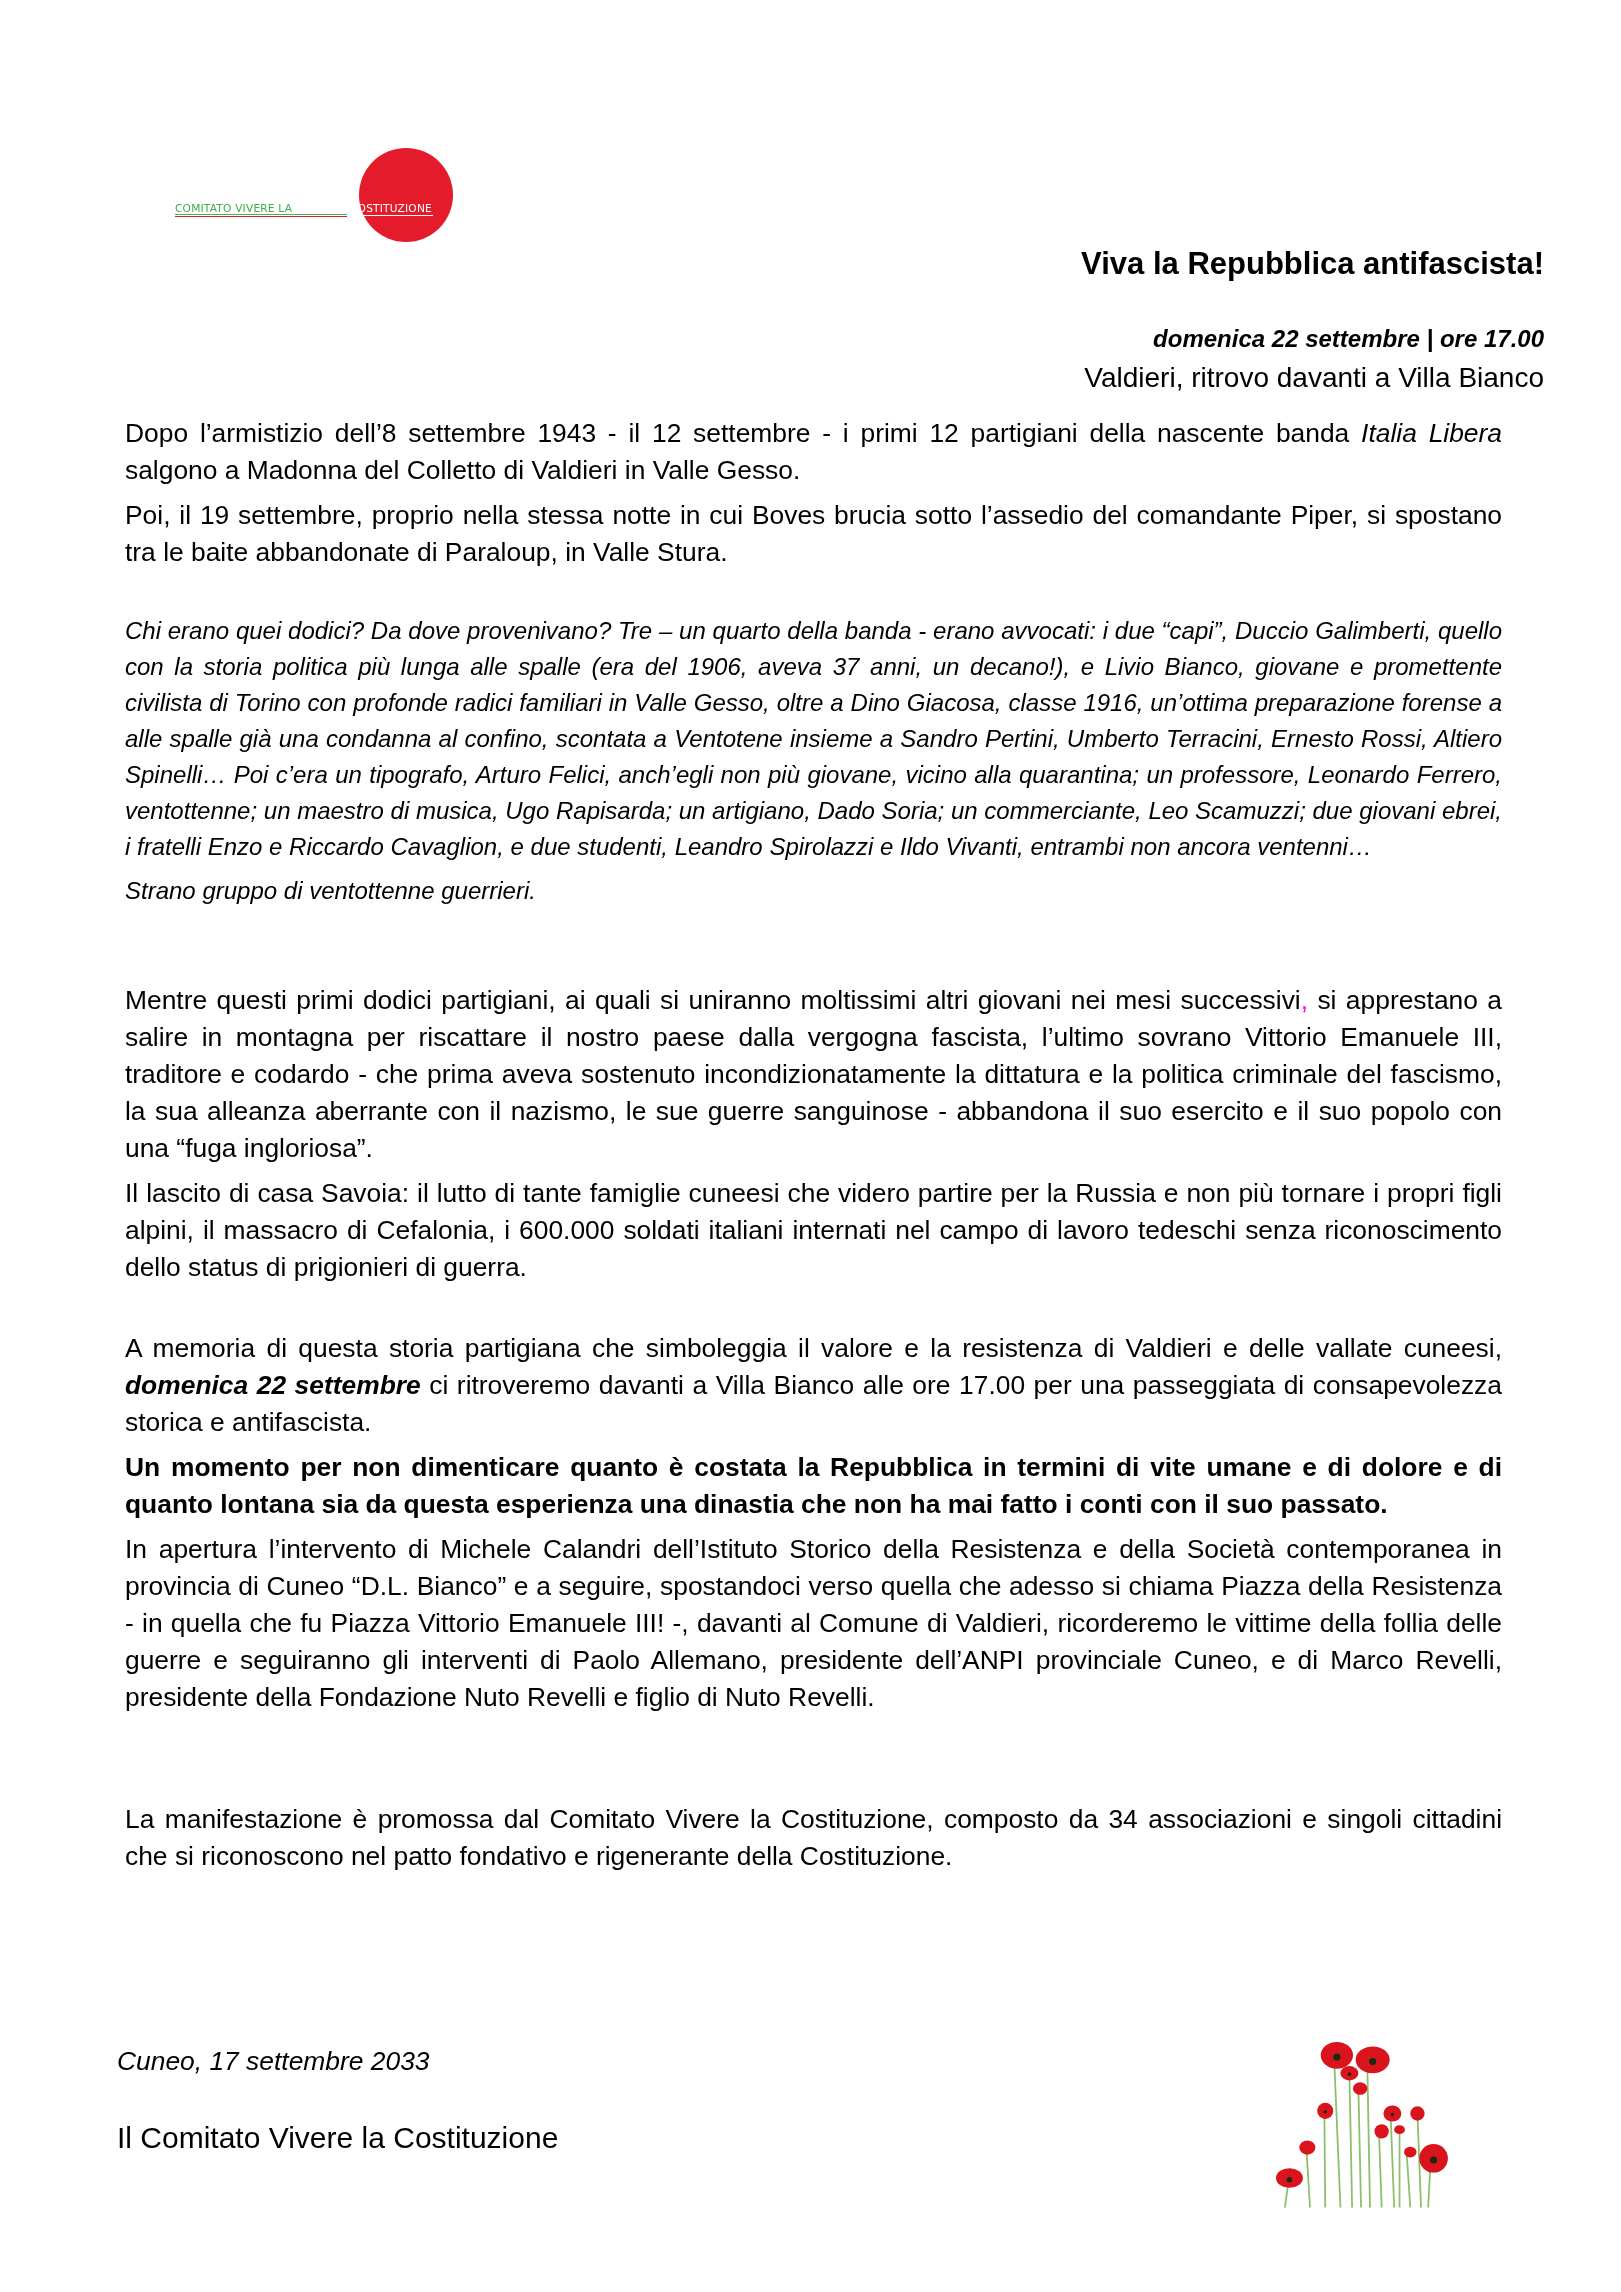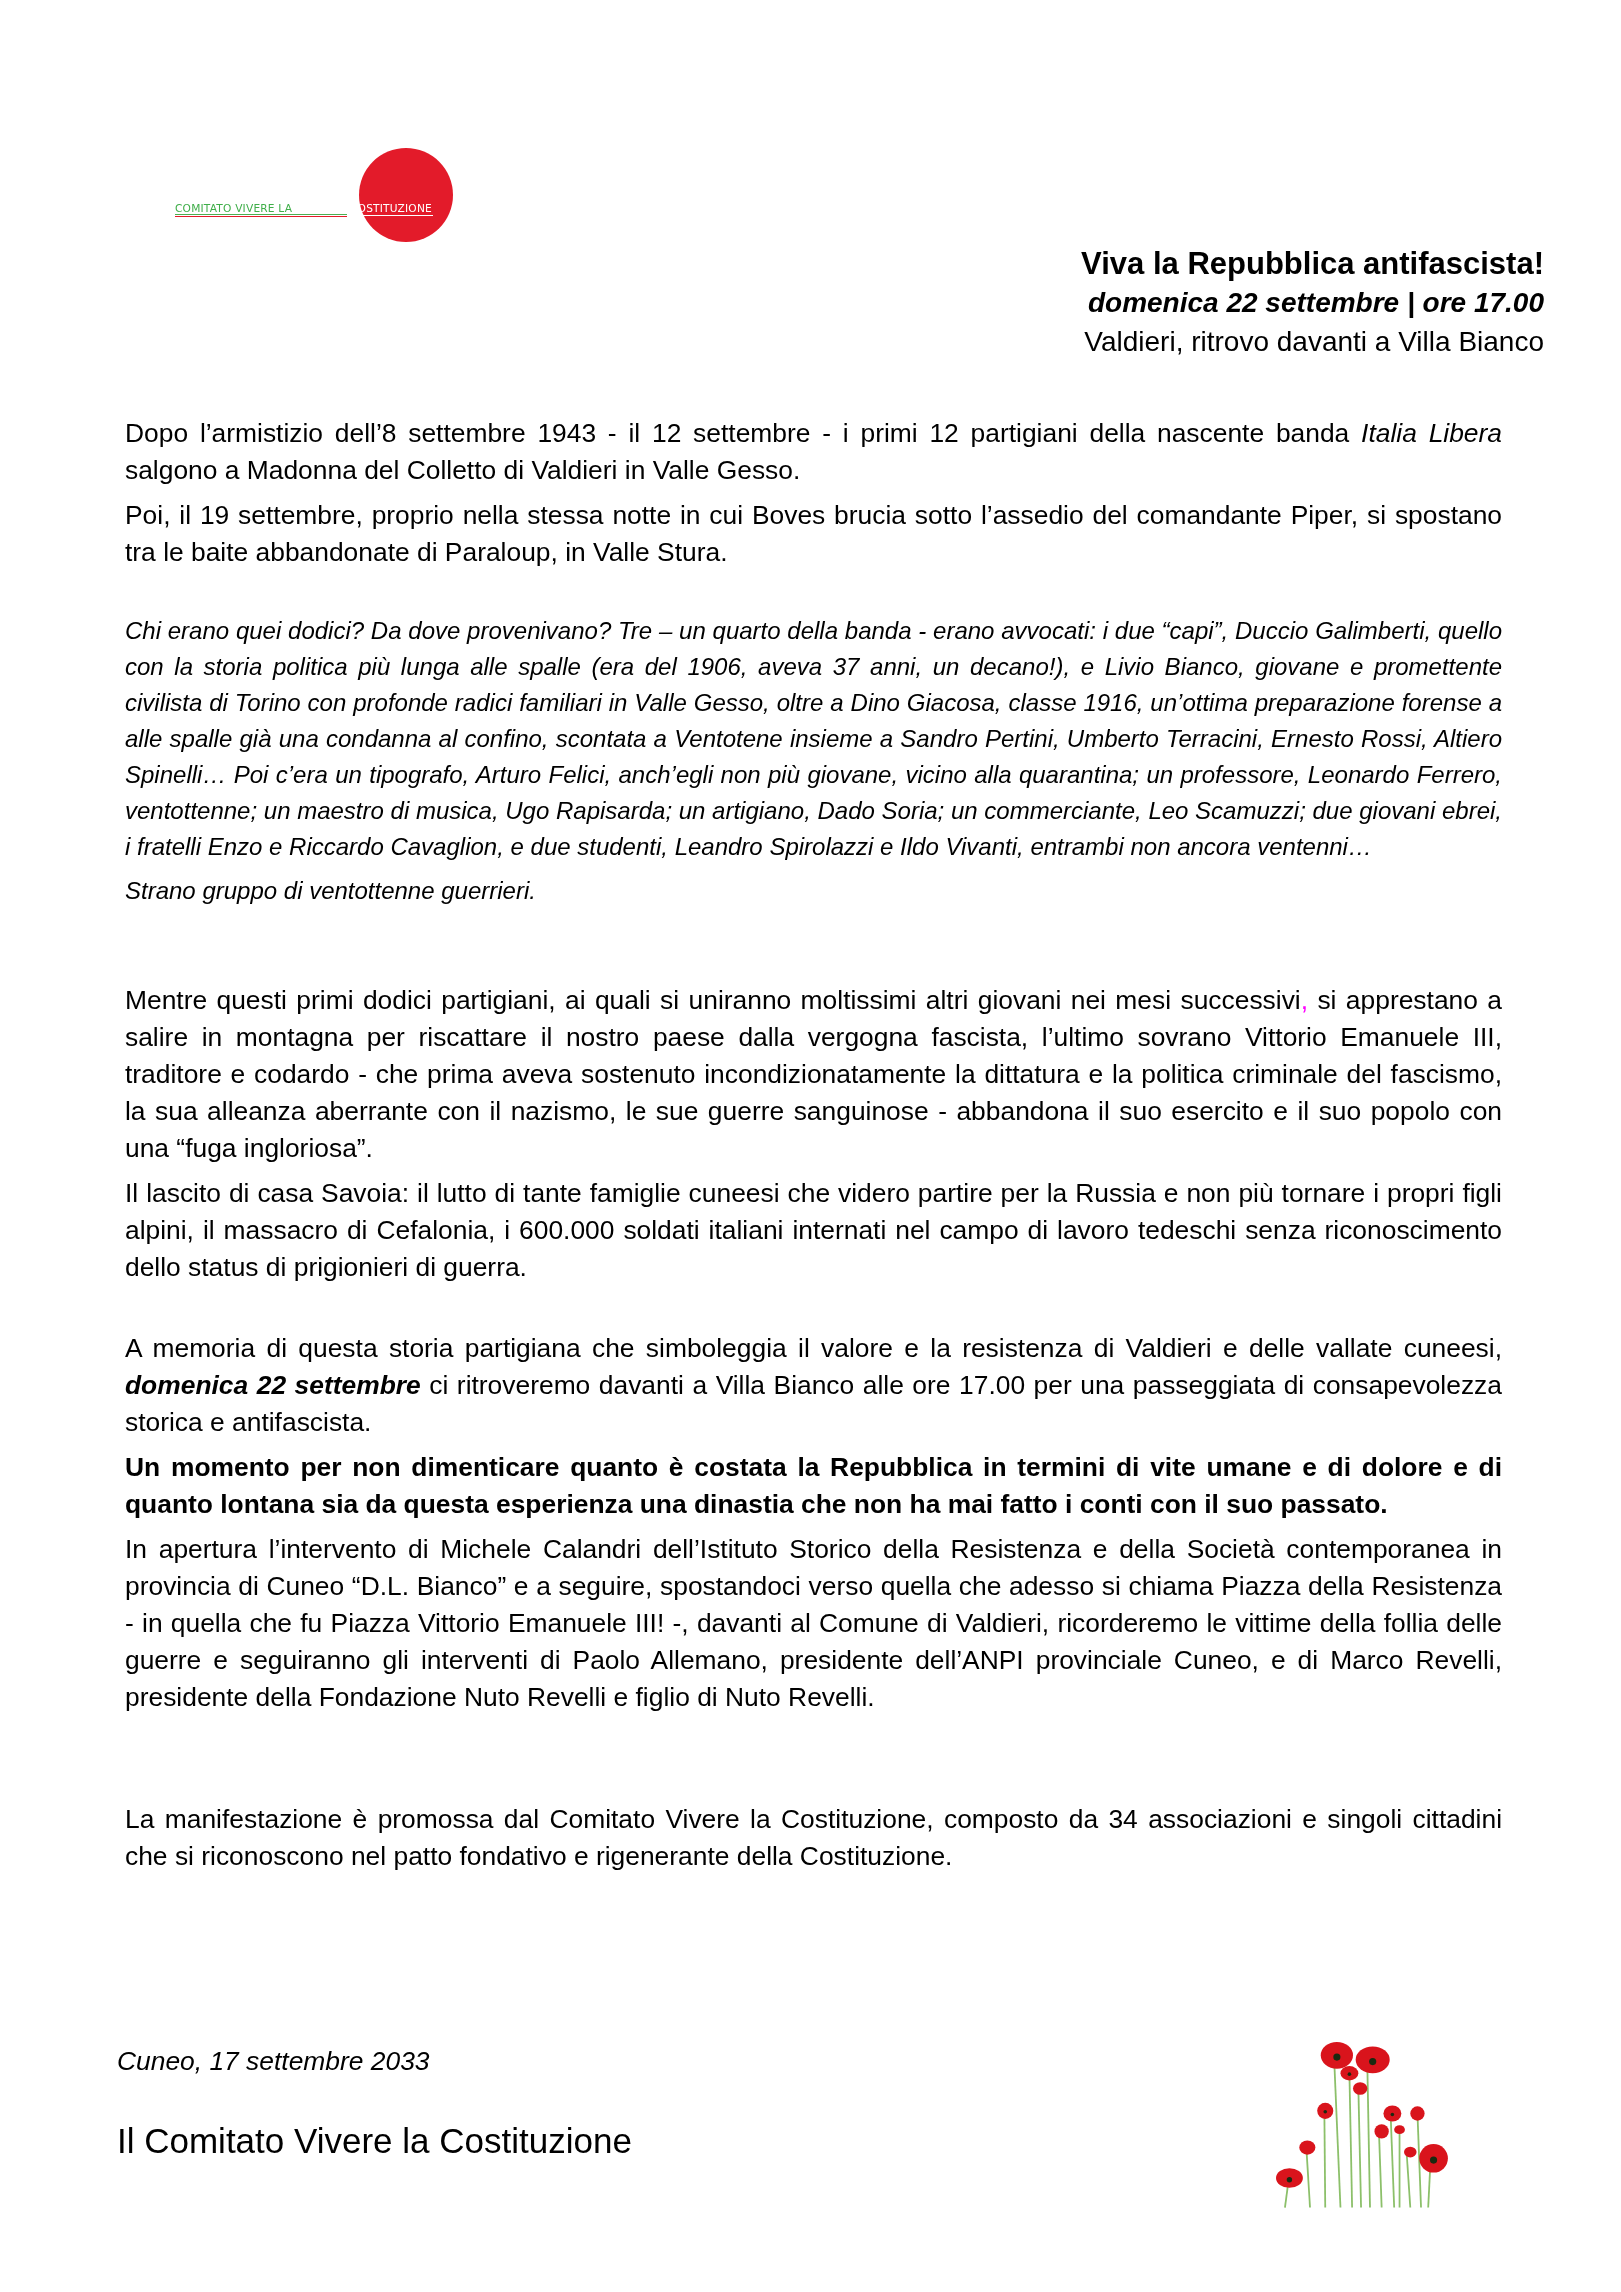--- a/index.html
+++ b/index.html
@@ -21,33 +21,33 @@
     transform: scaleX(0.95); transform-origin: left;
   }
   .logo .txt-white {
     position: absolute; left: 175px; top: 54px; font-size: 11.2px; color: #fff;
     letter-spacing: 0.2px; white-space: nowrap; font-family: "DejaVu Sans", sans-serif;
     transform: scaleX(0.95); transform-origin: left;
   }
 
   .header { position: absolute; left: 0; width: 1544px; text-align: right; top: 244px; }
   .header .title { font-size: 31px; font-weight: bold; line-height: 39px; }
-  .header .date { font-size: 28px; font-weight: bold; font-style: italic; line-height: 39px; }
+  .header .date { font-size: 24px; font-weight: bold; font-style: italic; line-height: 39px; margin-top: 36px; }
   .header .place { font-size: 28px; font-weight: normal; line-height: 39px; }
 
   .body-wrap { position: absolute; left: 117px; width: 1393px; }
   .p { font-size: 26.4px; line-height: 37px; text-align: justify; margin: 8px; }
   .p.ital { font-size: 24px; line-height: 36px; font-style: italic; }
   .r-i { font-style: italic; }
   .r-b { font-weight: bold; }
   .r-bi { font-weight: bold; font-style: italic; }
   .r-mag { color: #ff00ff; }
 
   .sig-date { position: absolute; left: 117px; top: 2046px; font-size: 26.4px; font-style: italic; }
-  .sig-name { position: absolute; left: 117px; top: 2121px; font-size: 35px; }
+  .sig-name { position: absolute; left: 117px; top: 2121px; font-size: 30px; }
 
   .poppies { position: absolute; left: 1276px; top: 2024px; width: 188px; height: 188px; }
 </style>
 </head>
 <body>
 
 <div class="logo">
   <div class="circle"></div>
   <div class="line-green"></div>
   <div class="line-red"></div>

